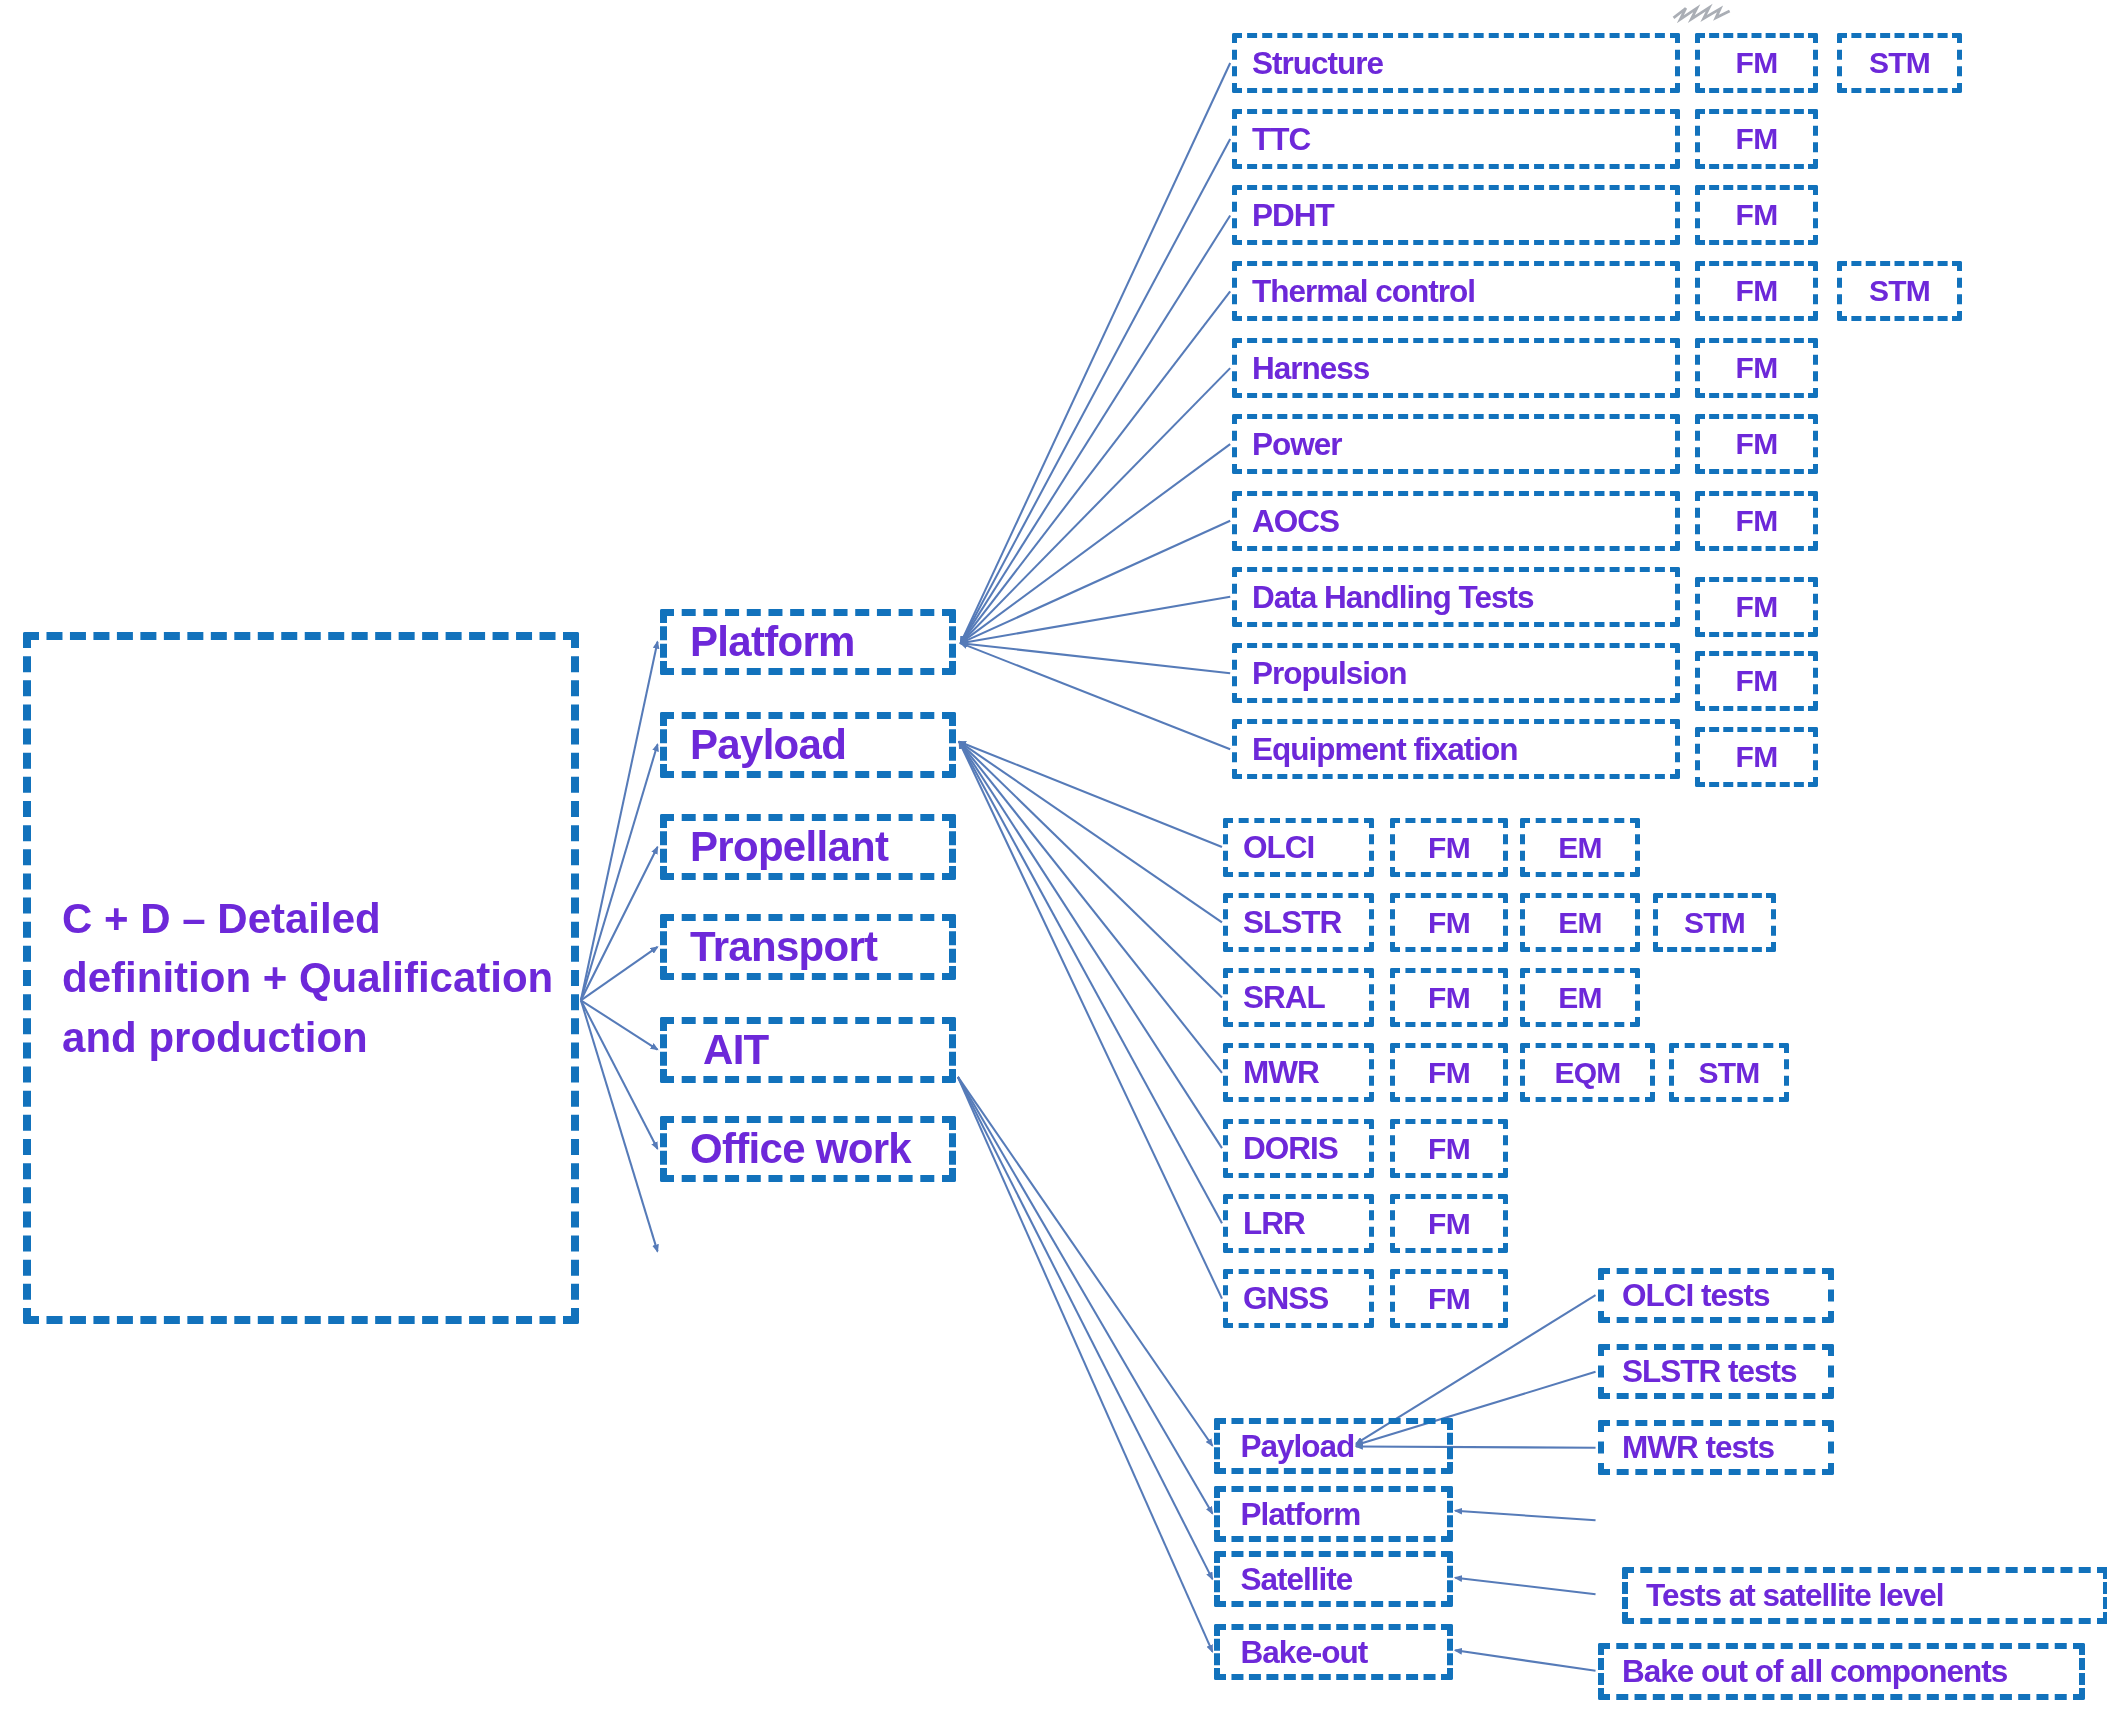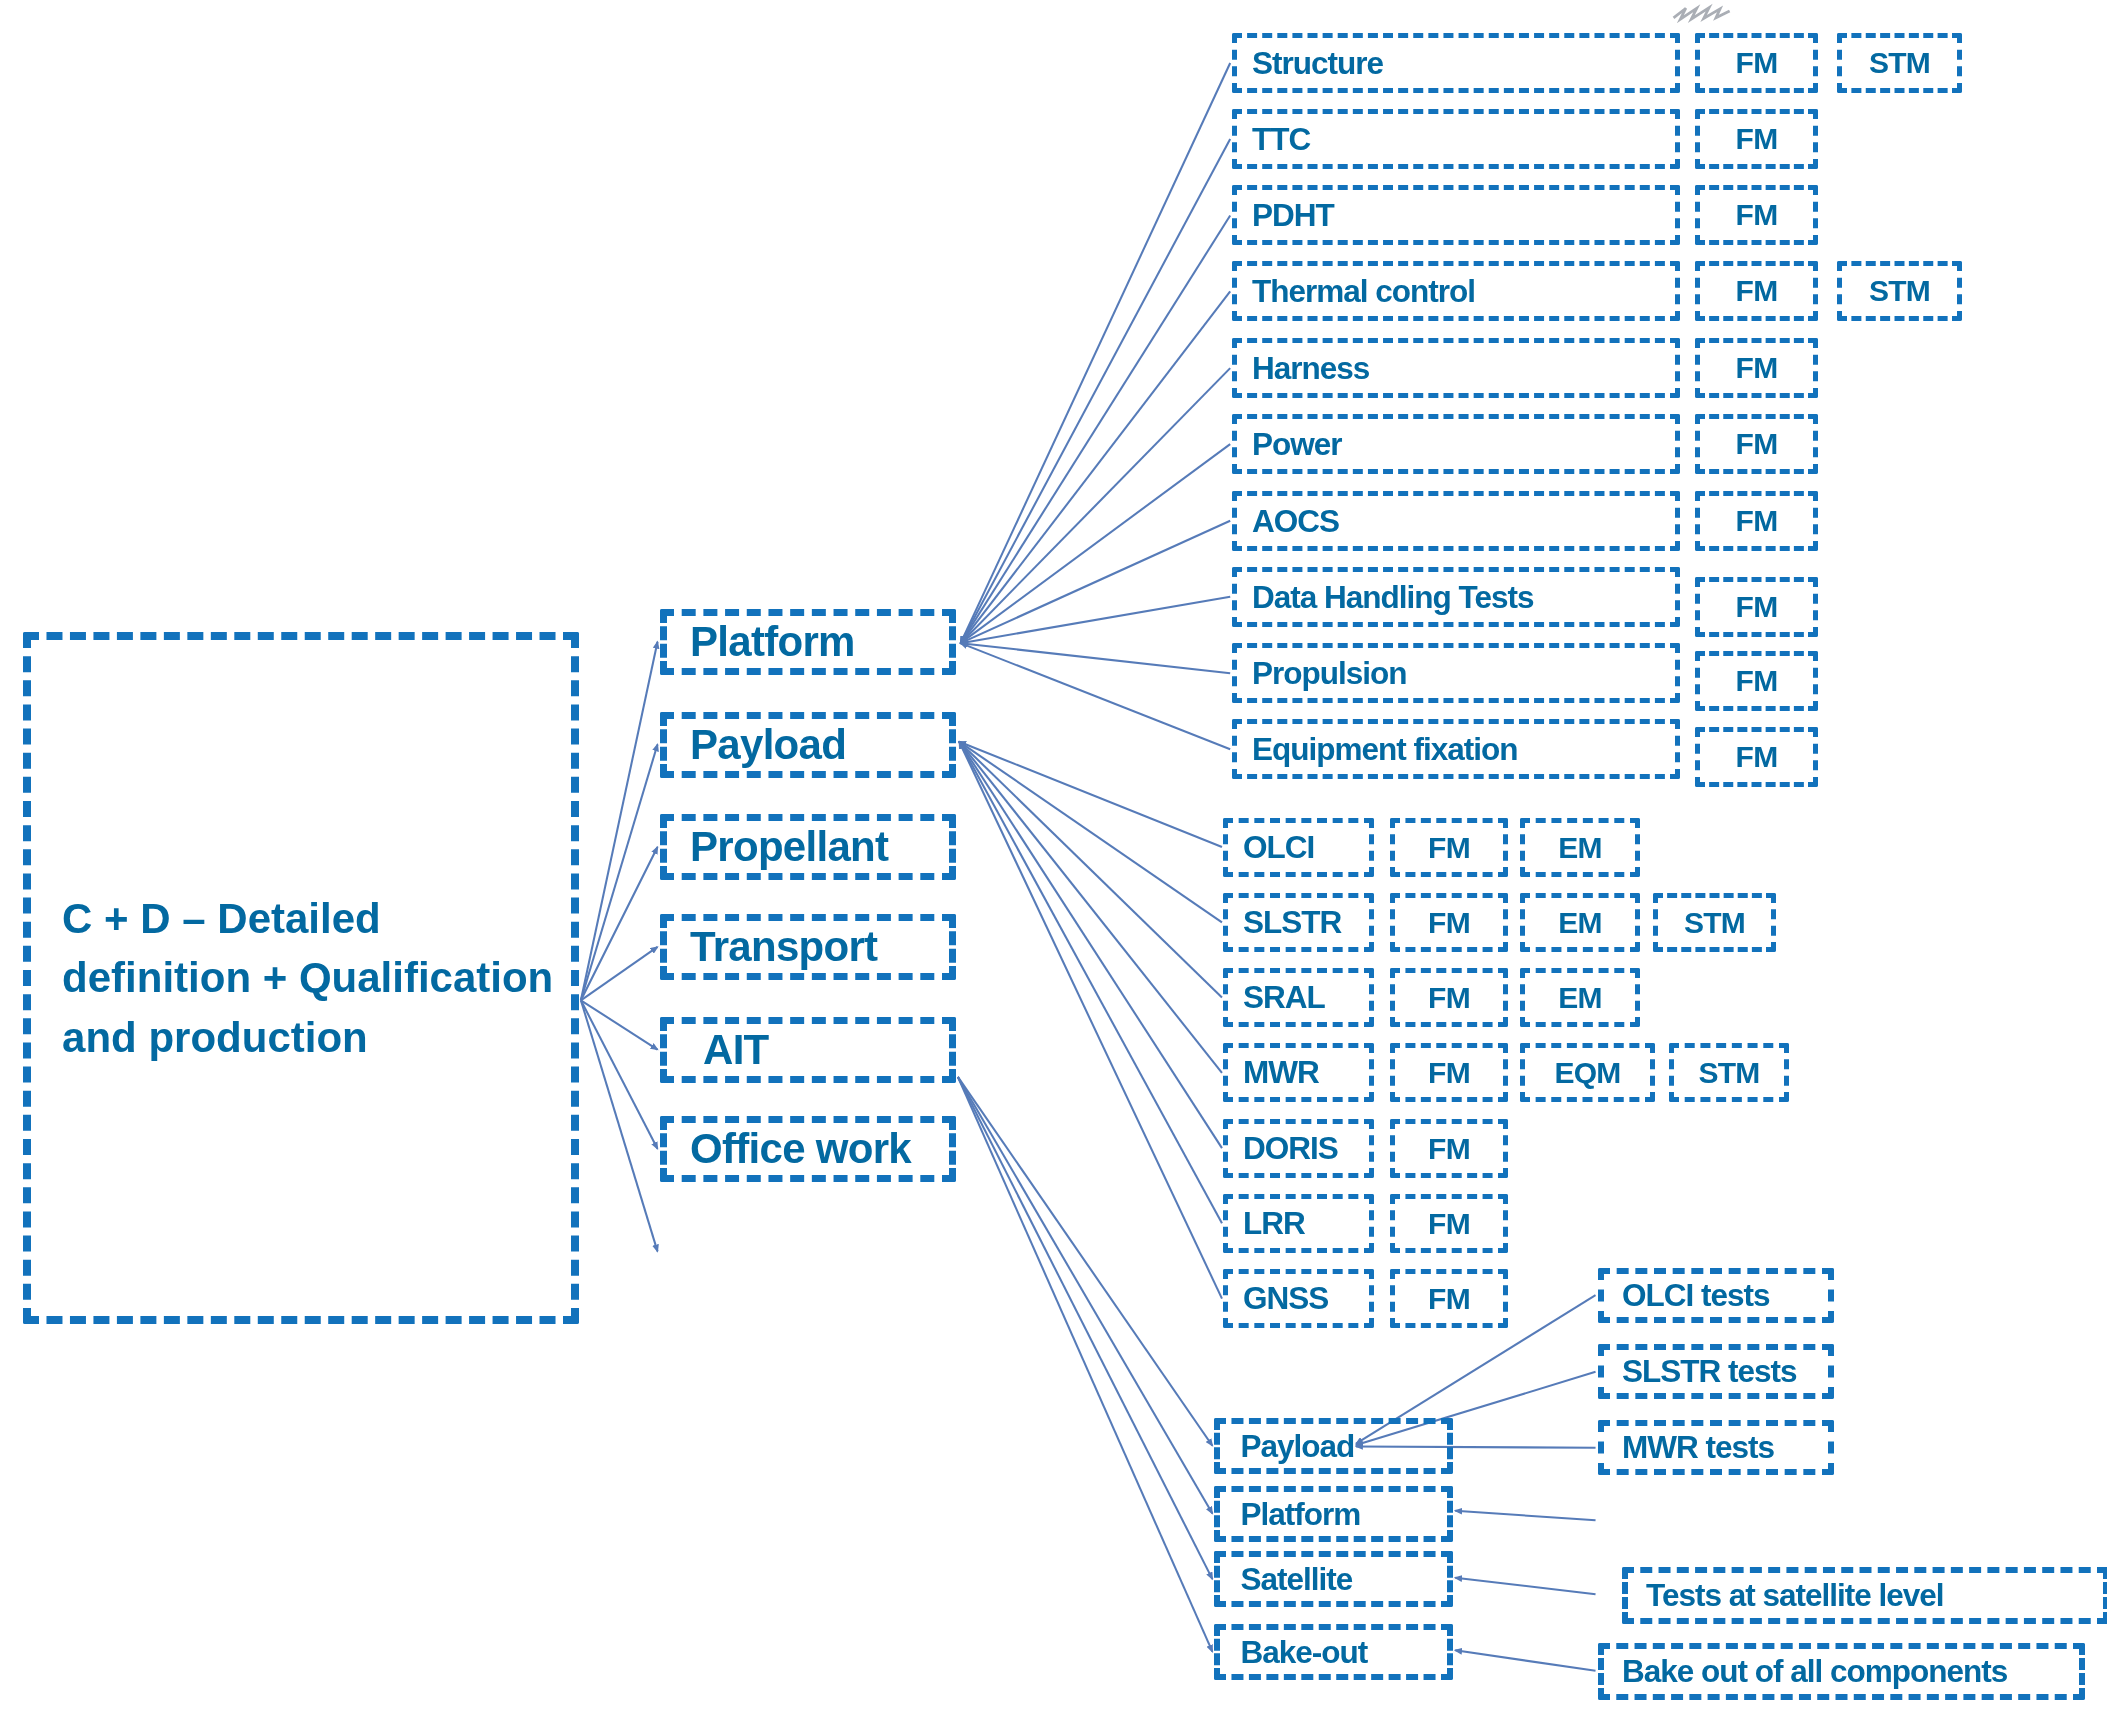--- a/index.html
+++ b/index.html
@@ -1,19 +1,19 @@
 <!DOCTYPE html>
 <html style="font-size:11px"><head>
 <meta charset="utf-8">
 <style>
   html,body{margin:0;padding:0;background:#fff;}
   #canvas{position:relative;width:2108px;height:1729px;background:#ffffff;overflow:hidden;
           font-family:"Liberation Sans", sans-serif;}
   .box{position:absolute;box-sizing:border-box;border:5.5px dashed #1272bc;border-radius:2.1px;
-       display:flex;align-items:center;color:#0369a1;font-weight:bold;background:transparent;}
+       display:flex;align-items:center;color:#6d28d9;font-weight:bold;background:transparent;}
   .root{border-width:8.2px;}
   .root .txt{font-size:42px;line-height:1.42;padding-left:31.5px;width:493px;letter-spacing:0;}
   .phase{border-width:7.5px;font-size:42px;letter-spacing:-0.7px;padding-left:23px;white-space:nowrap;}
   .plat-label{font-size:31.5px;letter-spacing:-1px;padding-left:15px;white-space:nowrap;}
   .pay-label{font-size:31.5px;letter-spacing:-1px;padding-left:15px;white-space:nowrap;}
   .model{justify-content:center;font-size:30px;letter-spacing:-0.7px;padding-left:0;}
   .ait-label{border-width:6.2px;font-size:31.5px;letter-spacing:-1px;padding-left:20.5px;white-space:nowrap;}
   .test-label{border-width:6.2px;font-size:31.5px;letter-spacing:-1px;padding-left:18px;white-space:nowrap;}
   svg#connectors{position:absolute;left:0;top:0;}
 </style>

